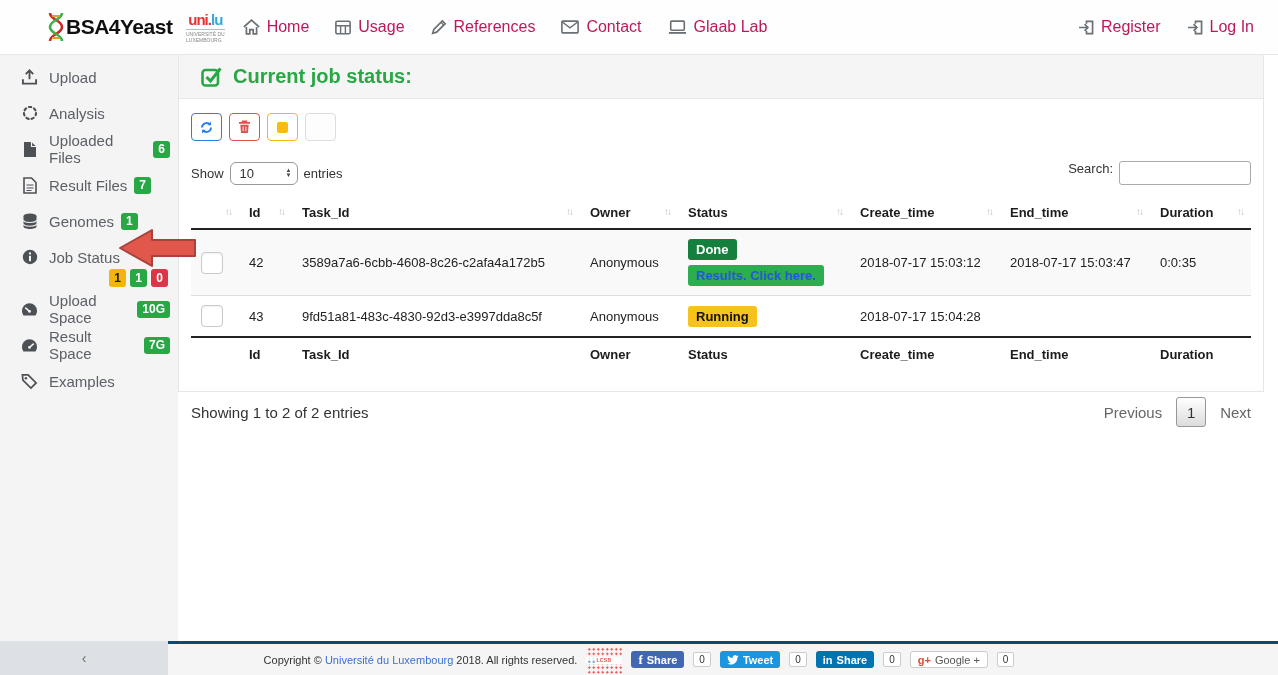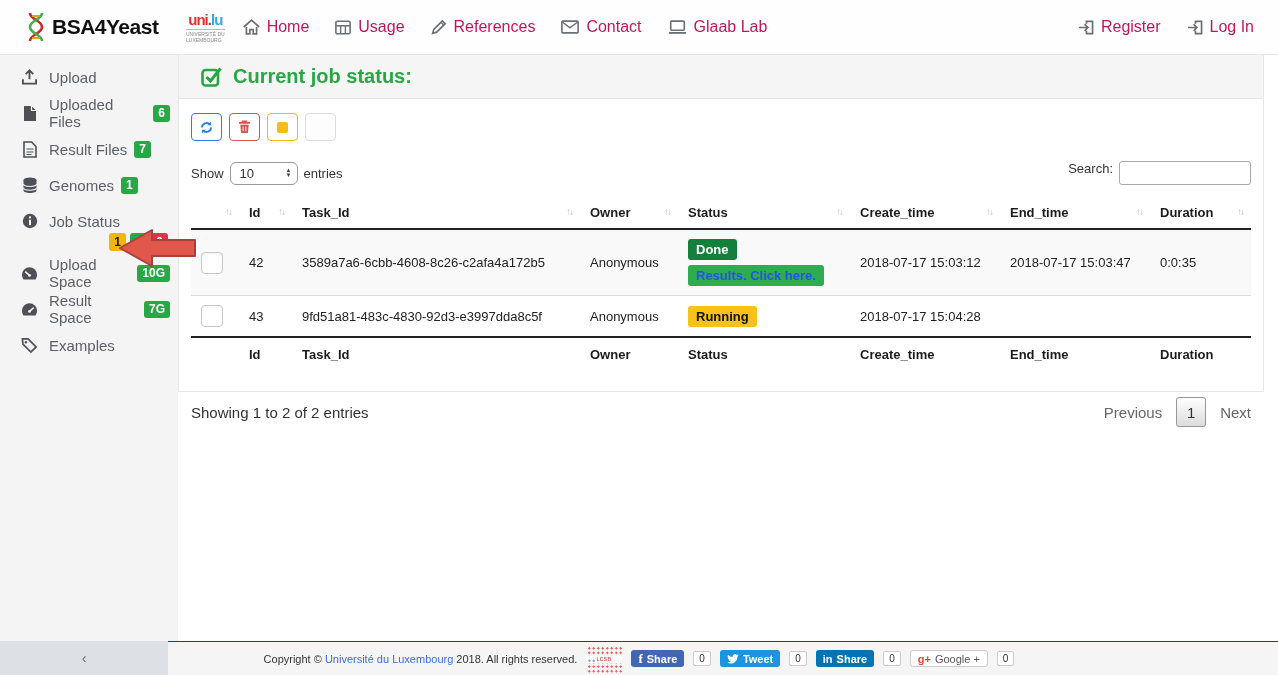--- a/index.html
+++ b/index.html
@@ -1,21 +1,21 @@
 <!DOCTYPE html>
 <html><head>
 <meta charset="utf-8">
 <style>
   * { margin:0; padding:0; box-sizing:border-box; }
   html,body { width:1278px; height:675px; }
   body { font-family:"Liberation Sans", sans-serif; background:#fff; position:relative; overflow:hidden; color:#333; }
 
   
   .navbar { position:absolute; left:0; top:0; width:1278px; height:55px; background:#fefefe; border-bottom:1px solid #e7e7e7; display:flex; align-items:center; }
-  .brand { display:flex; align-items:center; gap:6px; padding-left:26px; width:178px; flex:none; cursor:pointer; }
+  .brand { display:flex; align-items:center; padding-left:46px; width:178px; flex:none; cursor:pointer; }
   .brand-text { font-size:21px; font-weight:bold; color:#101010; letter-spacing:-0.5px; }
   .unilu { margin-left:8px; margin-right:18px; text-align:center; cursor:pointer; }
   .unilu-name { font-size:15px; font-weight:bold; letter-spacing:-1px; }
   .unilu-name .red { color:#e8312f; } .unilu-name .blue { color:#31a9dd; }
   .unilu-cap { border-top:1px solid #bbb; margin-top:1px; padding-top:1px; font-size:5px; color:#888; line-height:6px; text-align:left; }
   .nav-items { display:flex; align-items:center; gap:26px; }
   .nav-item { display:flex; align-items:center; gap:7px; color:#be185d; font-size:16px; cursor:pointer; }
   .nav-item svg { display:block; }
   .nav-right { margin-left:auto; display:flex; align-items:center; gap:26px; padding-right:24px; }
 
@@ -64,21 +64,21 @@
 
   .table-foot-row { display:flex; align-items:center; margin-top:26px; font-size:15px; color:#333; }
   .paging { margin-left:auto; display:flex; align-items:center; gap:14px; color:#666; }
   .page-btn { cursor:pointer; }
   .page-num { width:30px; height:30px; border:1px solid #979797; border-radius:3px; background:linear-gradient(#ffffff,#dcdcdc); display:flex; align-items:center; justify-content:center; color:#333; cursor:pointer; }
 
   
   .arrow { position:absolute; left:118px; top:228px; z-index:10; pointer-events:none; }
 
   
-  .page-footer { position:absolute; left:0; bottom:0; width:1278px; height:34px; background:#f5f5f6; border-top:1px solid #0c4a6e; display:flex; align-items:center; justify-content:center; gap:9px; font-size:11px; color:#333; }
+  .page-footer { position:absolute; left:0; bottom:0; width:1278px; height:34px; background:#f5f5f6; border-top:3px solid #0c4a6e; display:flex; align-items:center; justify-content:center; gap:9px; font-size:11px; color:#333; }
   .copy-link { color:#3b6fd4; cursor:pointer; }
   .lcsb { position:relative; width:36px; height:28px; background-image:radial-gradient(#e8504f 1.1px, transparent 1.2px); background-size:4.5px 4.6px; background-position:1px 1px; }
   .lcsb-band { position:absolute; left:0; top:11px; width:36px; height:7px; background:#fff; display:flex; align-items:center; gap:1px; }
   .lcsb-dots { width:9px; height:5px; background-image:radial-gradient(#5a9fd4 1.1px, transparent 1.2px); background-size:4.5px 4.6px; background-position:1px 1px; }
   .lcsb-text { font-size:5px; font-weight:bold; color:#e8504f; letter-spacing:0.4px; }
   .social-btn { display:flex; align-items:center; gap:4px; height:17px; border-radius:3px; padding:0 7px; font-size:11px; font-weight:bold; color:#fff; cursor:pointer; }
   .btn-fb { background:#4267b2; } .btn-tw { background:#1b95e0; } .btn-li { background:#0073b1; }
   .btn-g  { background:#fff; border:1px solid #ccc; color:#555; font-weight:normal; }
   .fb-f { font-family:"Liberation Serif", serif; font-weight:bold; font-size:13px; line-height:13px; }
   .li-in { font-size:11px; font-weight:bold; }
@@ -178,20 +178,28 @@
 
 <div class="sidebar">
   <div class="side-item">
     <span class="sicon">
       <svg width="17" height="16" viewBox="0 0 18 17">
           <path d="M9 11 V2 M5 5.5 L9 1.5 L13 5.5" fill="none" stroke="#4d5156" stroke-width="2"></path>
           <path d="M2 11 v4.5 h14 V11" fill="none" stroke="#4d5156" stroke-width="2"></path>
         </svg>
     </span>
     <span>Upload</span>
+  </div>
+  <div class="side-item">
+    <span class="sicon">
+      <svg width="16" height="16" viewBox="0 0 18 18">
+          <circle cx="9" cy="9" r="6.8" fill="none" stroke="#4d5156" stroke-width="2.4" stroke-dasharray="2.6 3.4" stroke-linecap="round"></circle>
+        </svg>
+    </span>
+    <span>Analysis</span>
   </div>
   <div class="side-item">
     <span class="sicon">
       <svg width="14" height="17" viewBox="0 0 14 17">
           <path d="M1 1 h7.5 L13 5.5 V16 H1 z" fill="#4d5156"></path>
           <path d="M8.5 1 v4.5 H13" fill="none" stroke="#f4f4f5" stroke-width="1.2"></path>
         </svg>
     </span>
     <span>Uploaded Files</span>
     <span class="sbadge">6</span>

